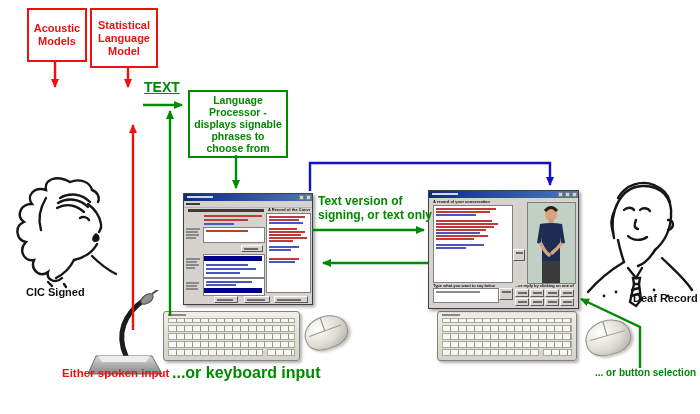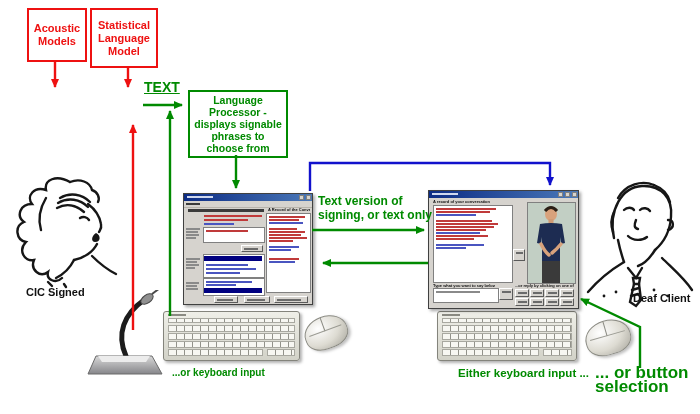--- a/index.html
+++ b/index.html
@@ -317,19 +317,19 @@
       <path d="M640,368 L640,327 L581,299" marker-end="url(#mg)"></path>
     </g>
     <g stroke="#1111cc" stroke-width="2.4" fill="none">
       <path d="M310,191 L310,163 L550,163 L550,185" marker-end="url(#mb)"></path>
     </g>
   </svg>
 
   <div class="lbl lgreen" style="left:144px;top:80px;font-size:14px;text-decoration:underline;">TEXT</div>
   <div class="lbl lgreen" style="left:318px;top:194px;">Text version of
 signing, or text only</div>
-  <div class="lbl lgreen" style="left:172px;top:366px;font-size:10px;">...or keyboard input</div>
-  <div class="lbl lgreen" style="left:458px;top:366px;font-size:11.5px;">Either keyboard input ...</div>
-  <div class="lbl lgreen" style="left:595px;top:366px;font-size:17px;">... or button selection</div>
+  <div class="lbl lred" style="left:62px;top:366px;font-size:11.5px;">Either spoken input</div>
+  <div class="lbl lgreen" style="left:172px;top:366px;font-size:16px;">...or keyboard input</div>
+  <div class="lbl lgreen" style="left:595px;top:366px;font-size:10px;">... or button selection</div>
   <div class="lbl lblack" style="left:26px;top:285px;font-size:11px;">CIC Signed</div>
-  <div class="lbl lblack" style="left:633px;top:291px;font-size:11px;">Deaf Client</div>
+  <div class="lbl lblack" style="left:633px;top:291px;font-size:11px;">Deaf Record</div>
 
 </div>
 
 </body></html>

